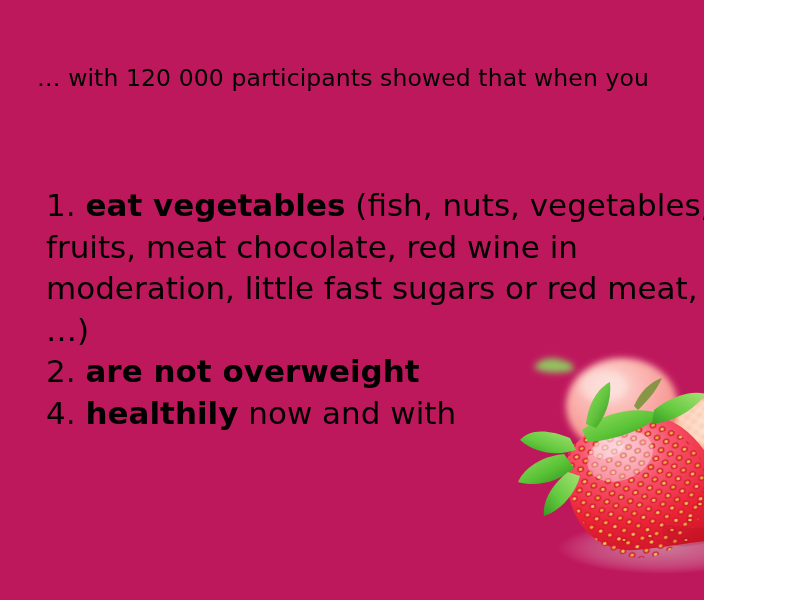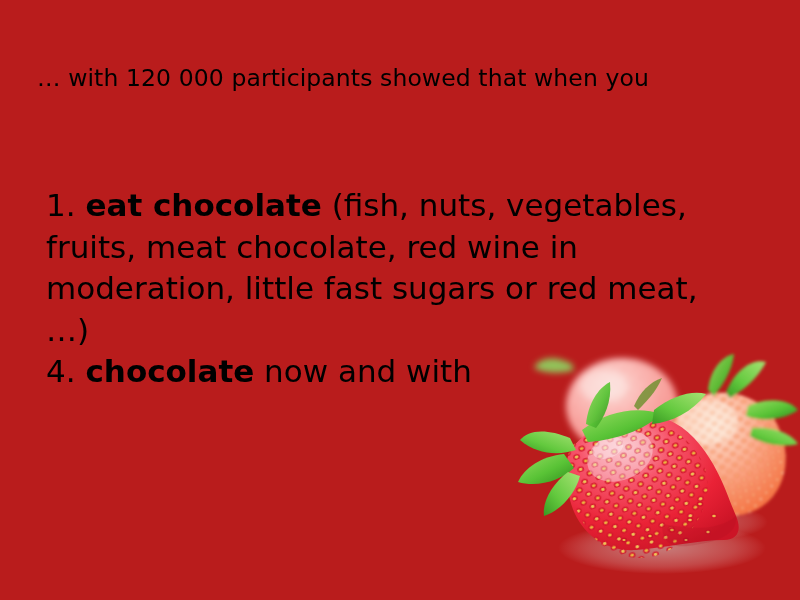--- a/index.html
+++ b/index.html
@@ -13,23 +13,23 @@
     background: #ffffff;
     font-family: "DejaVu Sans", sans-serif;
     color: #000000;
     overflow: hidden;
     position: relative;
   }
 
   .slide {
     position: absolute;
     inset: 0;
-    width: 800px;
+    width: 704px;
     height: 600px;
-    background: #b91c1c;
+    background: #be185d;
     overflow: hidden;
   }
 
   
   .slide-title {
     position: absolute;
     left: 37px;
     top: 64px;
     width: 740px;
     font-size: 23.5px;
@@ -77,28 +77,32 @@
 <body>
 
 <div class="slide">
 
   <div class="slide-title">… with 120 000 participants showed that when you</div>
 
   <div class="body-list">
 
     <div class="list-item item-1">
       <span class="li-num">1.</span>
-      <span class="li-strong">eat chocolate</span><span class="li-rest"> (fish, nuts, vegetables, fruits, meat chocolate, red wine in moderation, little fast sugars or red meat, …)</span>
+      <span class="li-strong">eat vegetables</span><span class="li-rest"> (fish, nuts, vegetables, fruits, meat chocolate, red wine in moderation, little fast sugars or red meat, …)</span>
     </div>
 
+    <div class="list-item item-2">
+      <span class="li-num">2.</span>
+      <span class="li-strong">are not overweight</span><span class="li-rest"></span>
+    </div>
 
 
     <div class="list-item item-4">
       <span class="li-num">4.</span>
-      <span class="li-strong">chocolate</span><span class="li-rest"> now and with</span>
+      <span class="li-strong">healthily</span><span class="li-rest"> now and with</span>
     </div>
 
   </div>
 
   <div class="berries">
     <svg viewBox="0 0 288 248" xmlns="http://www.w3.org/2000/svg" aria-hidden="true">
       <defs>
         <radialGradient id="gBackBerry" cx="40%" cy="30%" r="75%">
           <stop offset="0%" stop-color="#fde3de"></stop>
           <stop offset="45%" stop-color="#fbb4b0"></stop>

